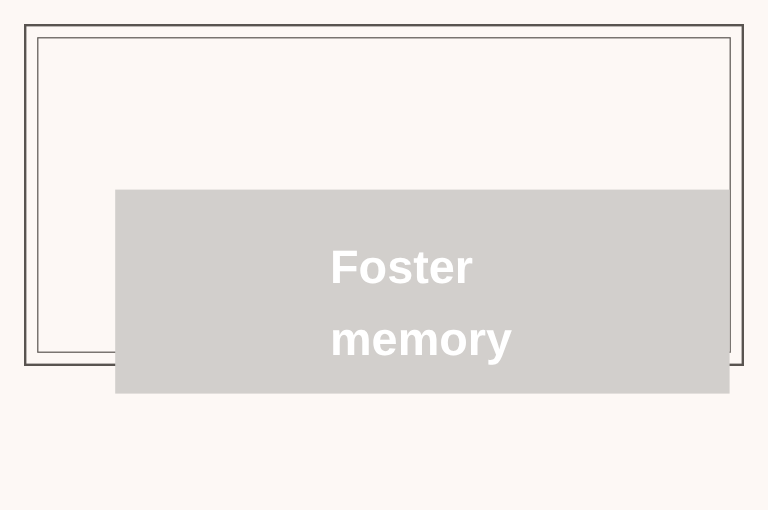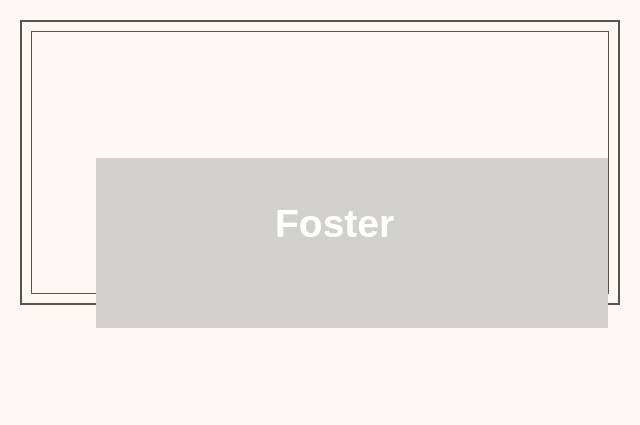--- a/index.html
+++ b/index.html
@@ -68,17 +68,18 @@
 </style>
 </head>
 <body>
 
 <div class="card-frame">
   <div class="card-inner-frame">
 
     <div class="banner">
       <div class="banner-text-block">
         <span class="banner-line">Foster</span>
+        <span class="banner-line">memory</span>
       </div>
     </div>
 
   </div>
 </div>
 
 </body></html>

